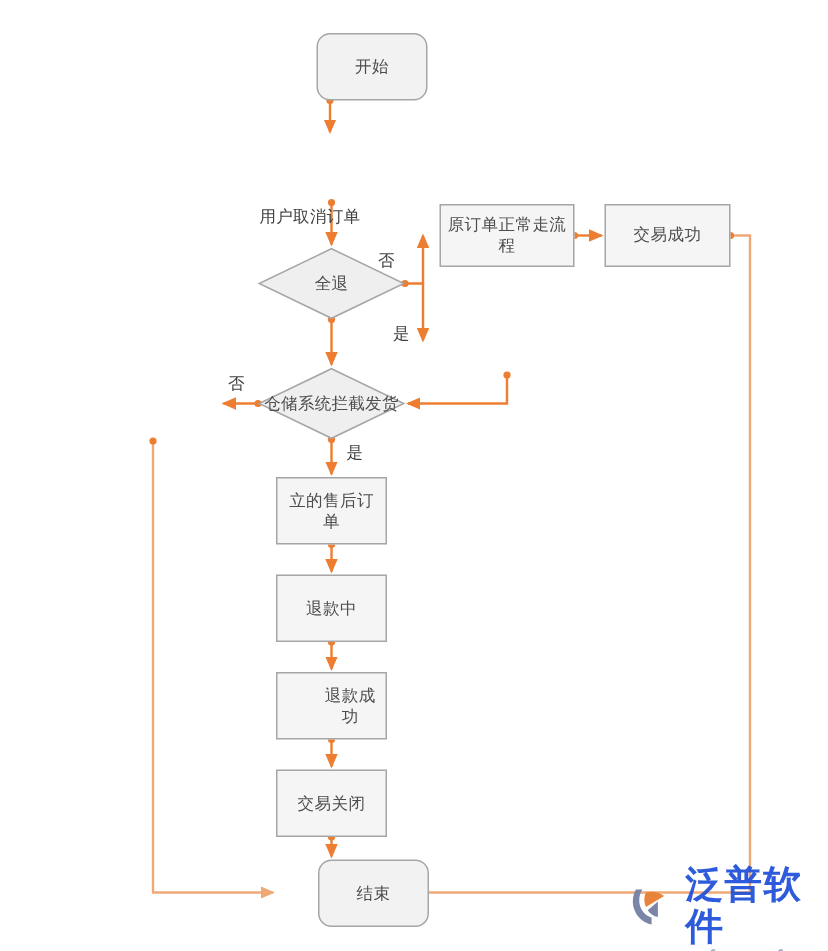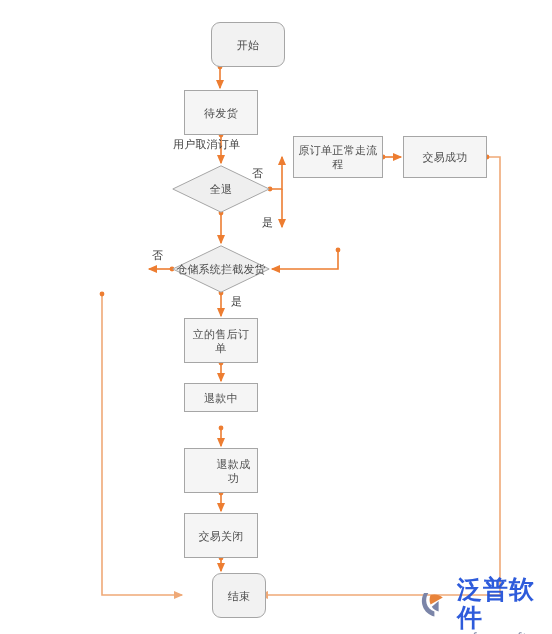--- a/index.html
+++ b/index.html
@@ -176,23 +176,20 @@
 
       <path stroke="#EFA977" d="M487,157 L500,157 L500,595 L260,595" marker-end="url(#arrdim)"></path>
       <circle cx="487" cy="157" r="2.4" fill="#ED7D31" stroke="none"></circle>
     </g>
   </svg>
 
   <div class="node terminal" style="left:183px; top:22px; width:74px; height:45px;">
     <span class="node-text">开始</span>
   </div>
 
-  <div class="node process" style="left:184px; top:90px; width:74px; height:45px;">
-    <span class="node-text">待发货</span>
-  </div>
 
   <div class="decision" style="left:172px; top:165px; width:98px; height:48px;">
     <svg width="98" height="48" viewBox="0 0 98 48" xmlns="http://www.w3.org/2000/svg">
       <polygon points="49,0.8 97.2,24 49,47.2 0.8,24" fill="#EFEFEF" stroke="#A6A6A6" stroke-width="1"></polygon>
     </svg>
     <span class="dec-text">全退</span>
   </div>
 
   <div class="decision" style="left:172px; top:245px; width:98px; height:48px;">
     <svg width="98" height="48" viewBox="0 0 98 48" xmlns="http://www.w3.org/2000/svg">
@@ -208,33 +205,33 @@
   <div class="node process" style="left:403px; top:136px; width:84px; height:42px;">
     <span class="node-text">交易成功</span>
   </div>
 
 
 
   <div class="node process" style="left:184px; top:318px; width:74px; height:45px;">
     <span class="node-text">立的售后订单</span>
   </div>
 
-  <div class="node process" style="left:184px; top:383px; width:74px; height:29px;">
+  <div class="node process" style="left:184px; top:383px; width:74px; height:45px;">
     <span class="node-text">退款中</span>
   </div>
 
   <div class="node process" style="left:184px; top:448px; width:74px; height:45px;padding-left:25px;">
     <span class="node-text">退款成功</span>
   </div>
 
   <div class="node process" style="left:184px; top:513px; width:74px; height:45px;">
     <span class="node-text">交易关闭</span>
   </div>
 
-  <div class="node terminal" style="left:184px; top:573px; width:54px; height:45px;">
+  <div class="node terminal" style="left:184px; top:573px; width:74px; height:45px;">
     <span class="node-text">结束</span>
   </div>
 
   <span class="edge-label" style="left:173px; top:137px;">用户取消订单</span>
   <span class="edge-label" style="left:252px; top:166px;">否</span>
   <span class="edge-label" style="left:262px; top:215px;">是</span>
   <span class="edge-label" style="left:152px; top:248px;">否</span>
   <span class="edge-label" style="left:231px; top:294px;">是</span>
 
   <div id="watermark" style="left:420px; top:576px;">

